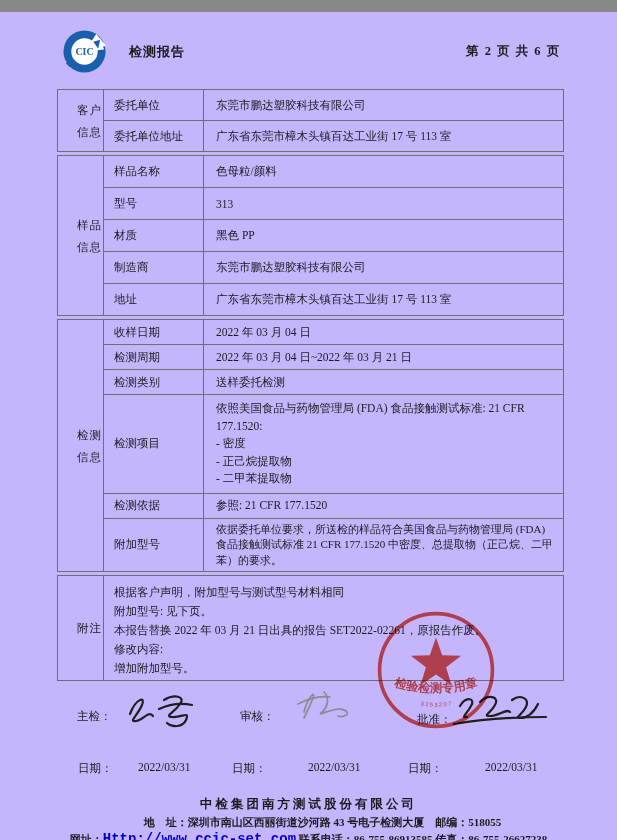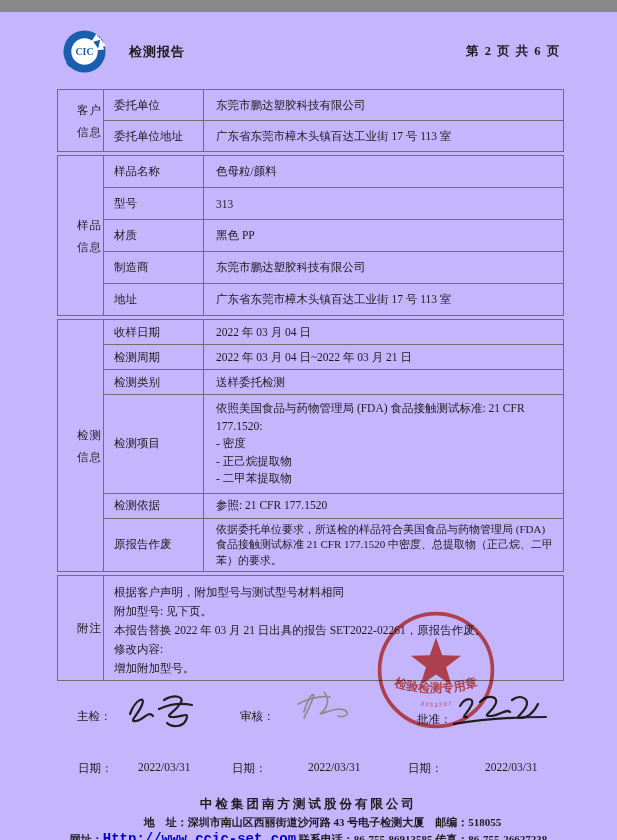--- a/index.html
+++ b/index.html
@@ -166,21 +166,21 @@
           <div>- 密度</div>
           <div>- 正己烷提取物</div>
           <div>- 二甲苯提取物</div>
         </td>
       </tr>
       <tr class="h24">
         <td class="lbl">检测依据</td>
         <td class="val">参照: 21 CFR 177.1520</td>
       </tr>
       <tr>
-        <td class="lbl">原报告作废</td>
+        <td class="lbl">附加型号</td>
         <td class="conclusion">依据委托单位要求，所送检的样品符合美国食品与药物管理局 (FDA) 食品接触测试标准 21 CFR 177.1520 中密度、总提取物（正己烷、二甲苯）的要求。</td>
       </tr>
     </tbody>
       </table>
 
     <table>
       <colgroup>
           <col class="c1">
           <col class="c2">
           <col class="c3">

